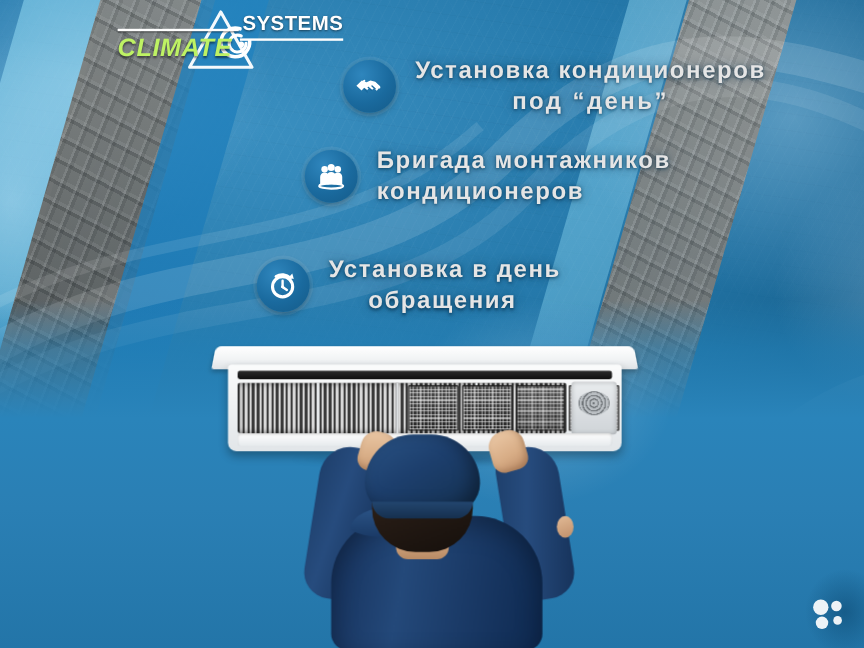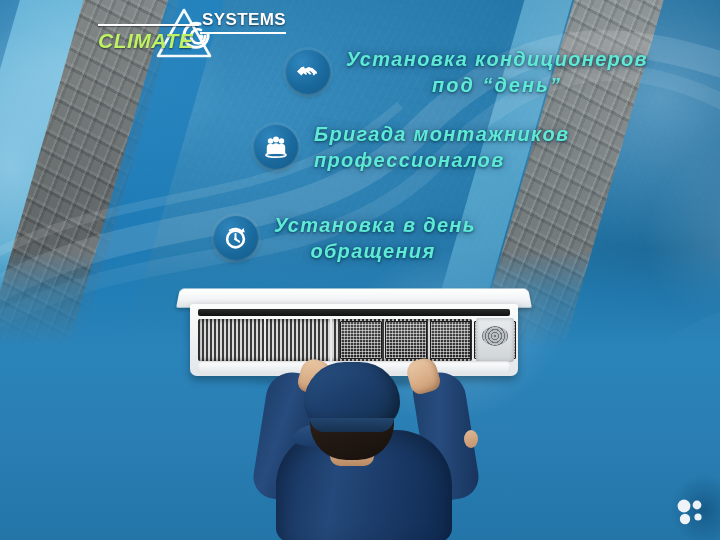--- a/index.html
+++ b/index.html
@@ -157,25 +157,24 @@
     margin-bottom:16px;
   }
   .feature .ficon{
     flex:0 0 auto;
     width:44px; height:44px; border-radius:50%;
     background:radial-gradient(circle at 35% 28%, #2f86bd 0%, #1a6a9e 55%, #145a88 100%);
     box-shadow:0 0 0 3px rgba(255,255,255,.07), 0 2px 5px rgba(0,0,0,.35);
     display:flex; align-items:center; justify-content:center;
   }
   .feature .ftext{
-    color:#5eead4;
+    color:#e5e5e5;
     font-size:20px; font-weight:bold; letter-spacing:1.3px;
     line-height:1.32;
     text-shadow:0 1px 3px rgba(4,40,66,.75), 0 0 10px rgba(8,50,80,.45);
-    font-style:italic;
   }
   .ftext .l2{ display:block; }
 
   #feature-0{ padding-left:286px; }
   #feature-0 .ftext{ text-align:center; }
   #feature-1{ padding-left:254px; margin-top:22px; }
   #feature-1 .ftext{ text-align:left; }
   #feature-2{ padding-left:214px; margin-top:38px; }
   #feature-2 .ftext{ text-align:left; }
   #feature-2 .l2{ text-align:center; padding-right:4px; }
@@ -378,21 +377,21 @@
           <circle cx="14" cy="6.6" r="3" fill="#ffffff"></circle>
           <circle cx="19.5" cy="8" r="2.7" fill="#ffffff"></circle>
           <path d="M4.8 20.5 v-6 a3.7 3.7 0 0 1 7.4 0 v6z" fill="#ffffff"></path>
           <path d="M10.2 20.5 v-7.2 a3.9 3.9 0 0 1 7.6 0 v7.2z" fill="#ffffff"></path>
           <path d="M15.8 20.5 v-6 a3.7 3.7 0 0 1 7.4 0 v6z" fill="#ffffff"></path>
           <ellipse cx="14" cy="22" rx="10" ry="2.2" fill="none" stroke="#ffffff" stroke-width="1.7"></ellipse>
         </svg>
       </div>
       <div class="ftext">
         <span>Бригада монтажников</span>
-        <span class="l2">профессионалов</span>
+        <span class="l2">кондиционеров</span>
       </div>
     </div>
 
     <div class="feature" id="feature-2">
       <div class="ficon">
         <svg width="28" height="28" viewBox="0 0 28 28">
           <circle cx="13.5" cy="15" r="8.4" fill="none" stroke="#ffffff" stroke-width="2.6"></circle>
           <path d="M13.5 10 v5.2 l3.6 2.4" stroke="#ffffff" stroke-width="2" stroke-linecap="round" fill="none"></path>
           <path d="M8 6.4 a9.6 9.6 0 0 1 12 1.2" fill="none" stroke="#ffffff" stroke-width="2.4" stroke-linecap="round"></path>
           <path d="M21.6 4 l1.2 4.6 -4.6 -1.1z" fill="#ffffff"></path>

